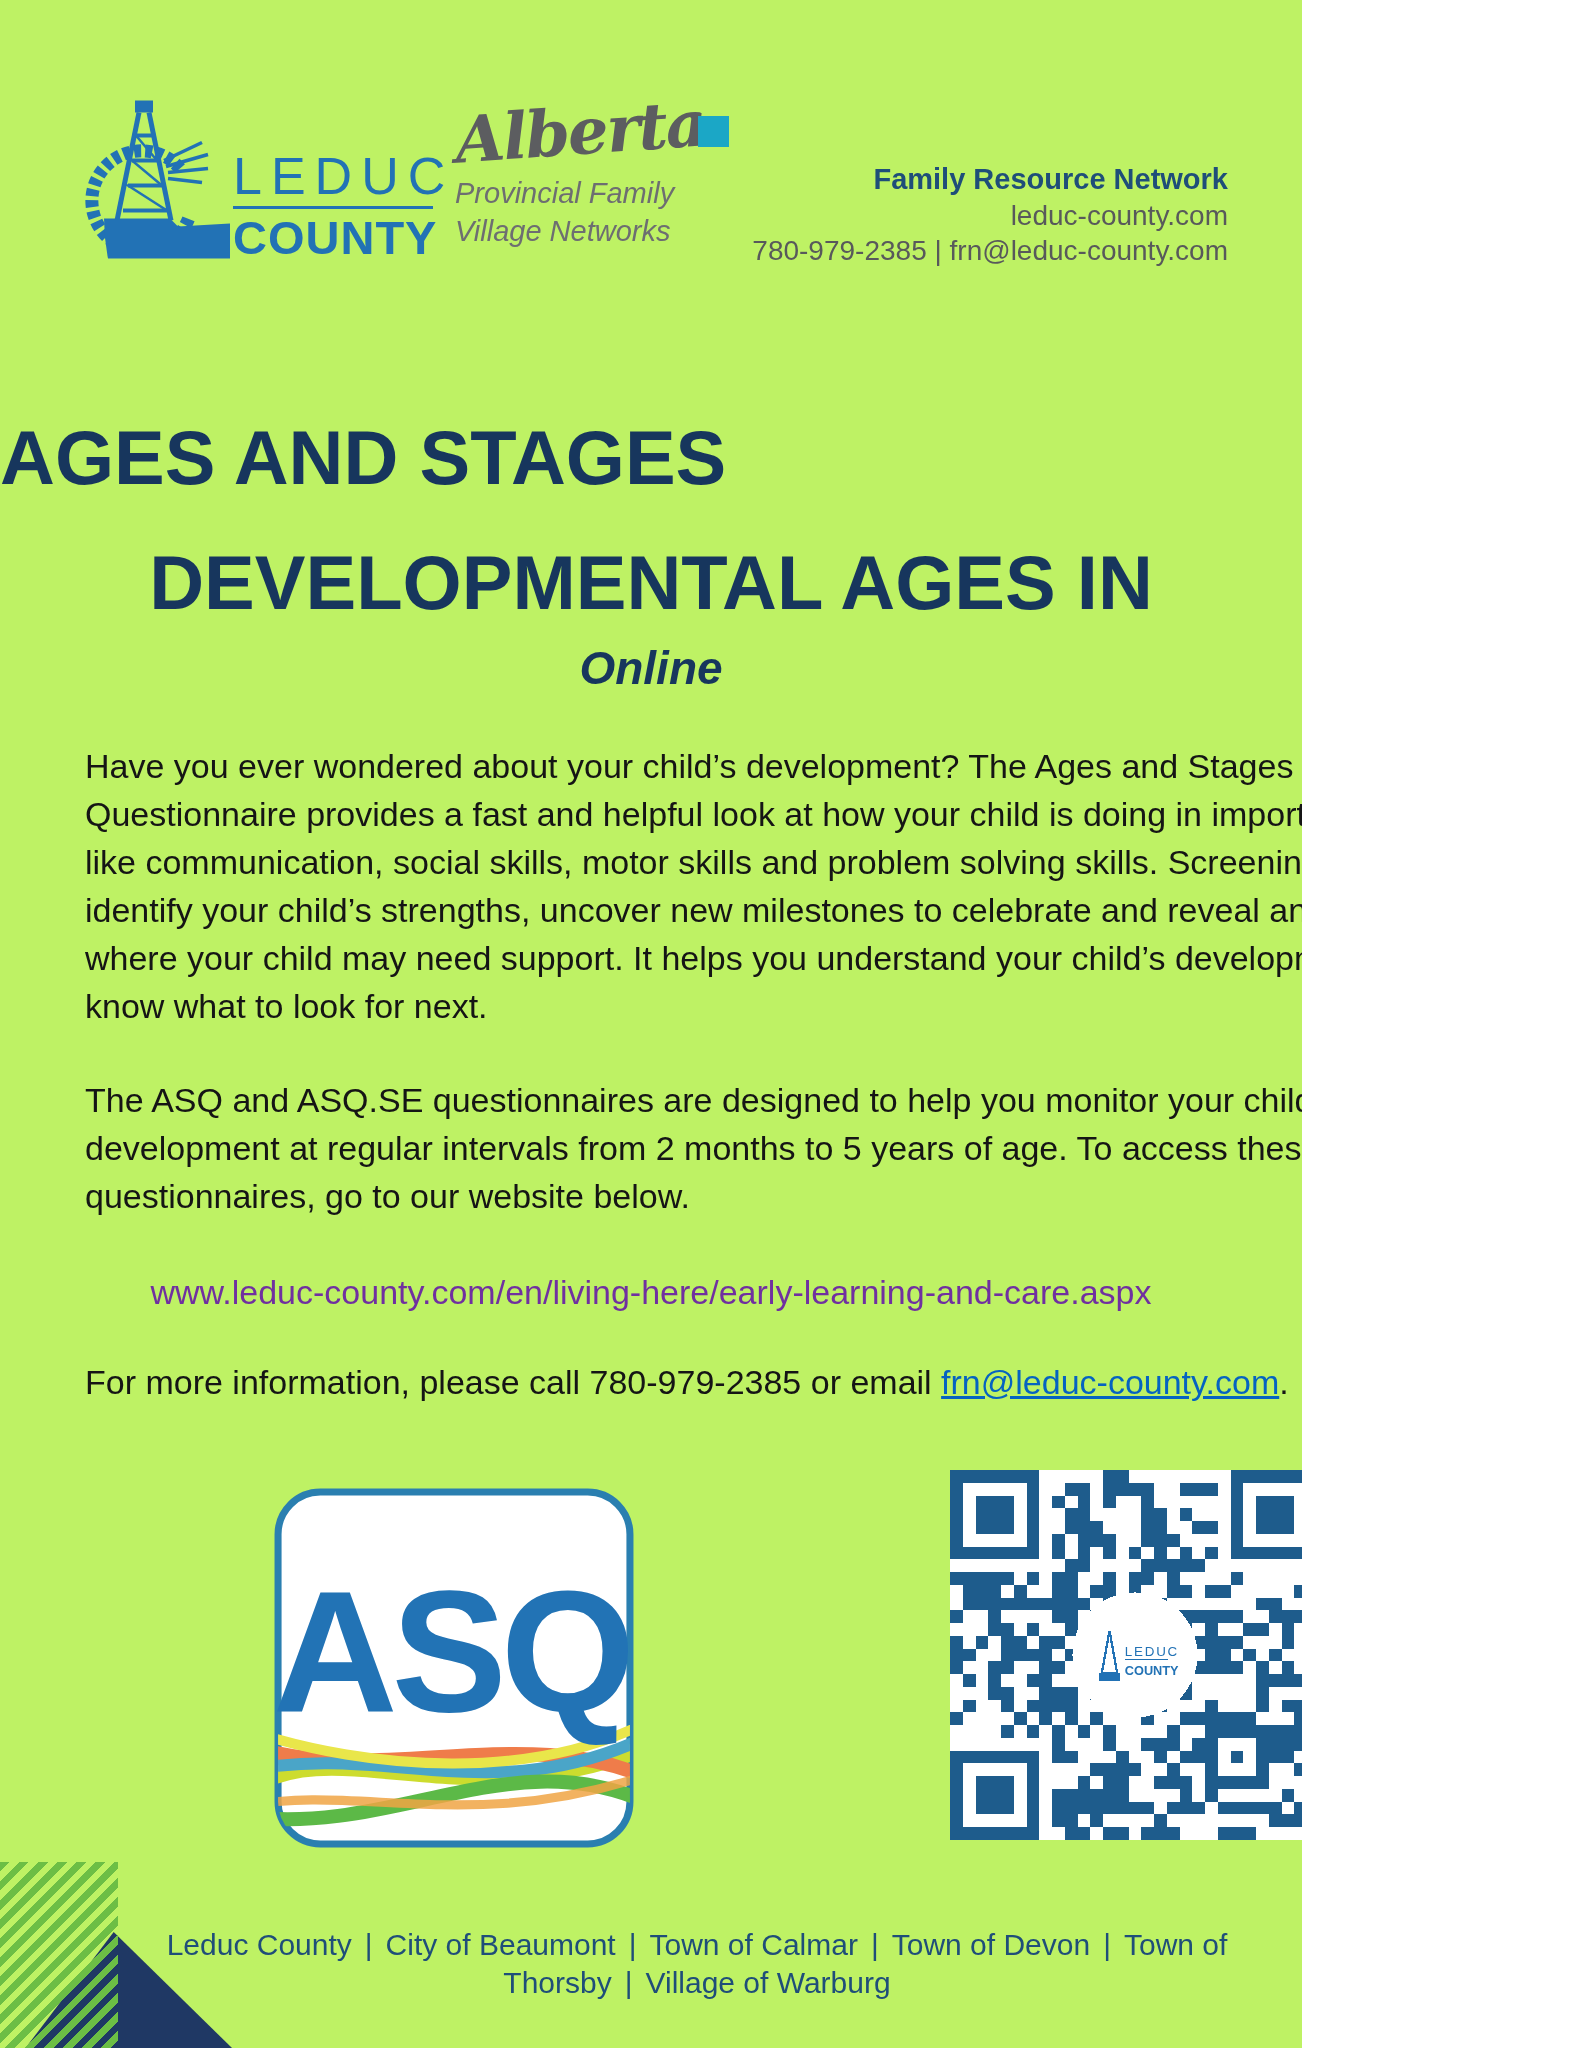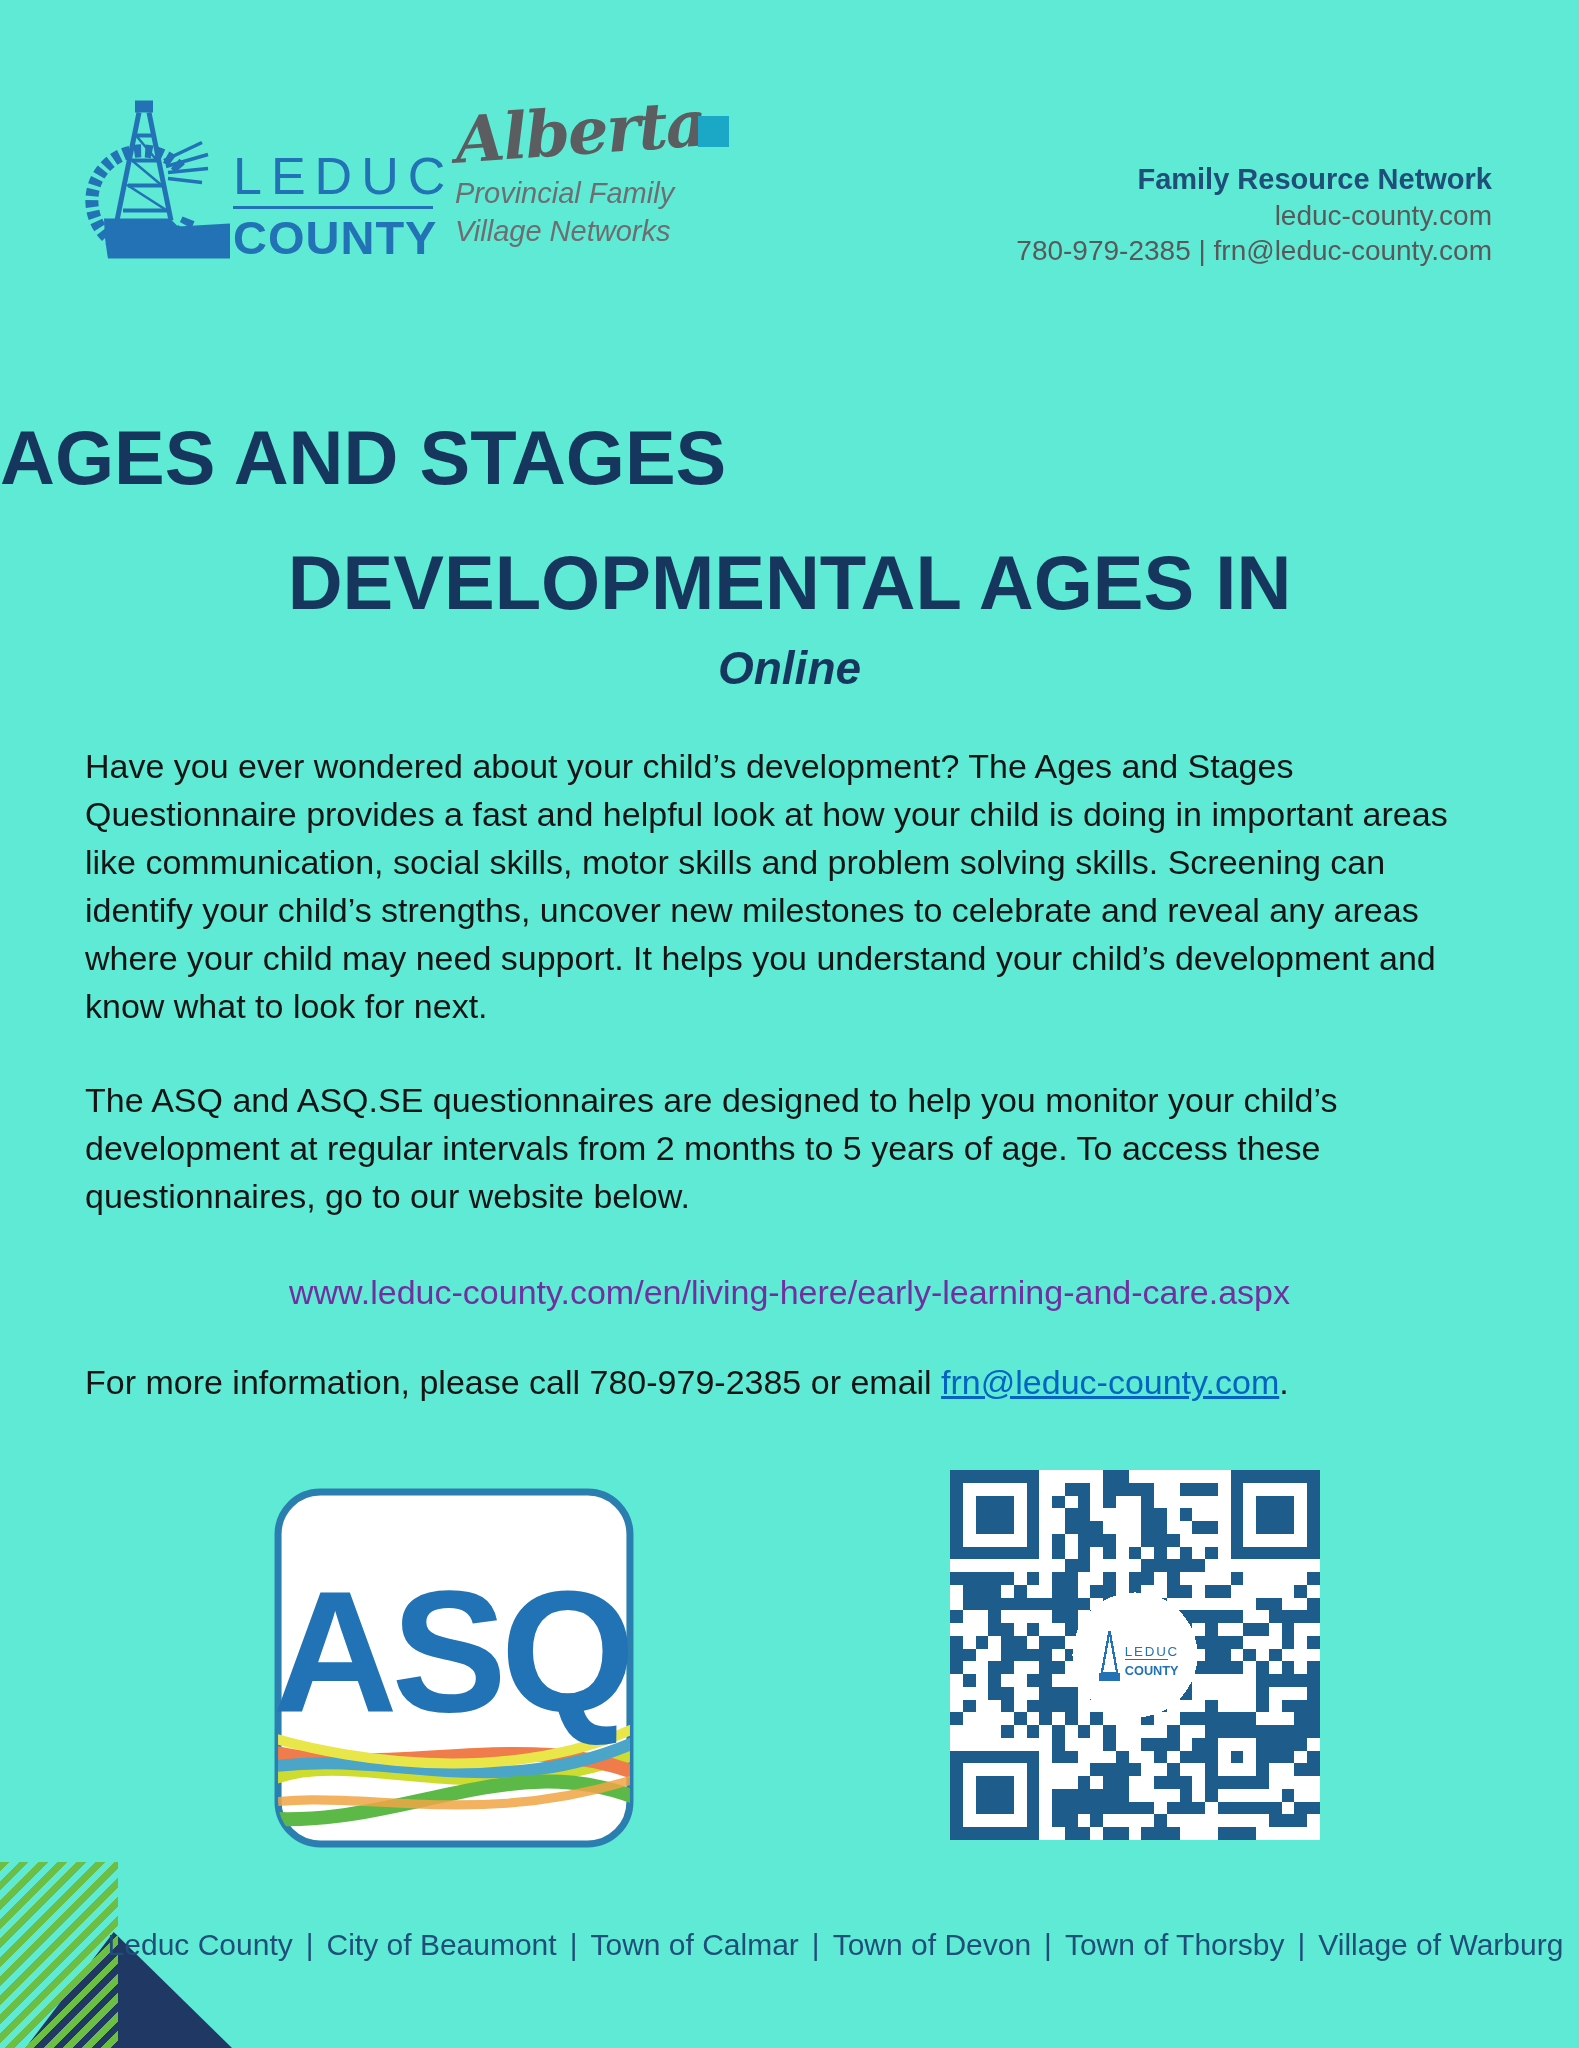--- a/index.html
+++ b/index.html
@@ -3,37 +3,37 @@
 <meta charset="utf-8">
 <style>
   :root{
     --navy:#17365d; --leduc_blue:#2272b5; --qr_blue:#1e5c8c; --link_purple:#7030a0;
     --email_blue:#0563c1; --footer_blue:#1f4e79; --gray:#5c5d60; --teal:#1ba7c6;
     --stripe_green:#6cbe45; --triangle_navy:#1f3864; --body_black:#151515;
   }
   *{margin:0;padding:0;box-sizing:border-box;}
   html,body{background:#fff;}
   .page{
-    position:relative;width:1579px;height:2048px;background:#5eead4;
+    position:relative;width:1302px;height:2048px;background:#bef264;
     font-family:"Liberation Sans",sans-serif;overflow:hidden;color:var(--body_black);
   }
   
   .leduc-logo-icon{position:absolute;left:80px;top:88px;width:160px;height:200px;}
   .leduc-wordmark{position:absolute;left:233px;top:150px;width:210px;}
   .leduc-line1{font-size:52px;letter-spacing:9px;color:var(--leduc_blue);font-weight:400;line-height:52px;}
   .leduc-rule{margin-top:4px;width:200px;height:3px;background:var(--leduc_blue);}
   .leduc-line2{margin-top:4px;font-size:47px;font-weight:bold;letter-spacing:1px;color:var(--leduc_blue);line-height:50px;}
   .alberta{position:absolute;left:455px;top:92px;width:300px;}
   .alberta-script{
     font-family:"DejaVu Serif",serif;font-style:italic;font-weight:600;font-size:64px;
     color:var(--gray);transform:rotate(-4deg);display:inline-block;letter-spacing:-2px;line-height:80px;
   }
   .alberta-square{position:absolute;left:243px;top:24px;width:31px;height:31px;background:var(--teal);}
   .alberta-sub{width:260px;font-style:italic;color:#6d6e71;font-size:29px;line-height:38px;margin-top:2px;}
-  .contact{position:absolute;right:87px;top:160px;text-align:right;}
+  .contact{position:absolute;right:74px;top:160px;text-align:right;}
   .contact-title{color:var(--footer_blue);font-weight:bold;font-size:29px;line-height:38px;}
   .contact-line{color:#58595b;font-size:28px;line-height:35px;}
   
   .title-line1{position:absolute;left:0;top:416px;width:100%;
     font-size:76px;font-weight:bold;color:var(--navy);line-height:84px;}
   .title-line2{position:absolute;left:0;top:541px;width:100%;text-align:center;
     font-size:76px;font-weight:bold;color:var(--navy);line-height:84px;}
   .title-sub{position:absolute;left:0;top:640px;width:100%;text-align:center;
     font-size:46px;font-weight:bold;font-style:italic;color:var(--navy);line-height:56px;}
   

